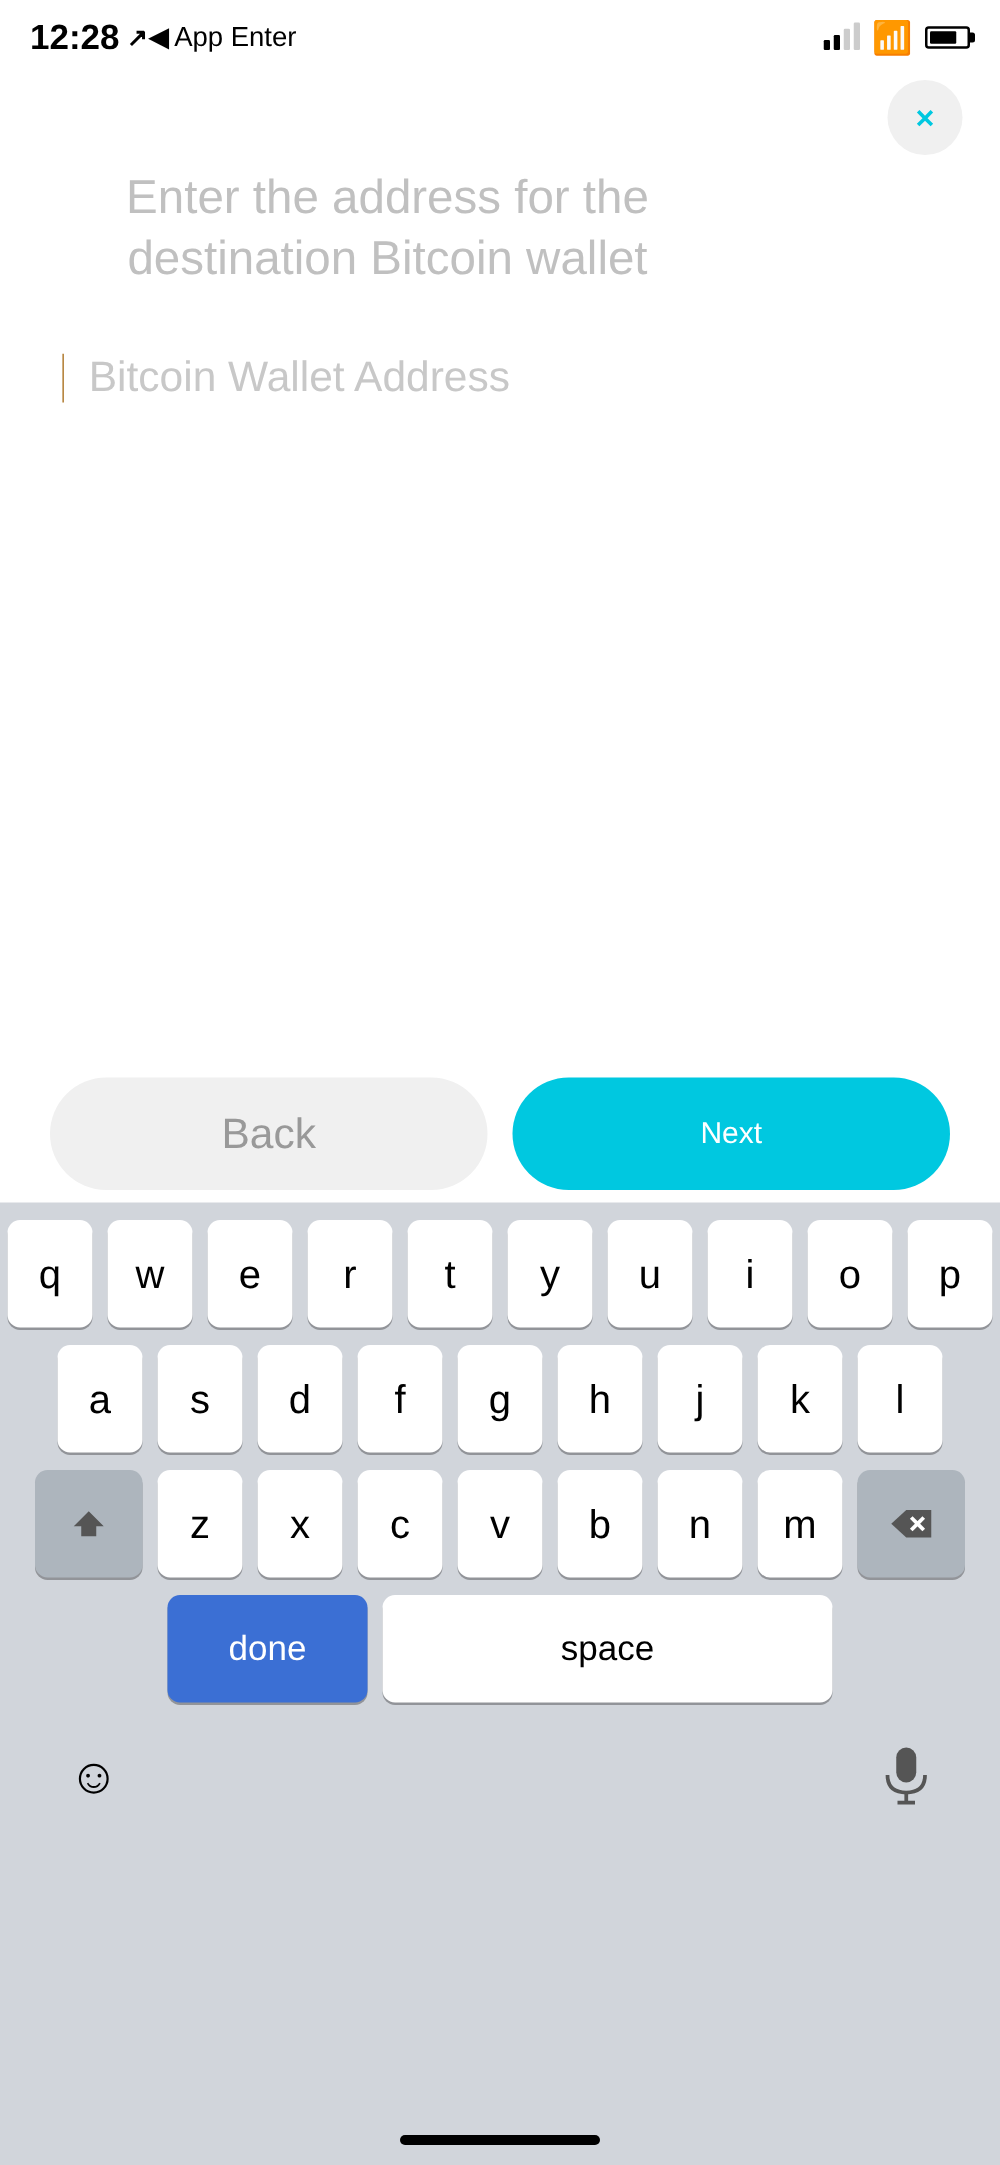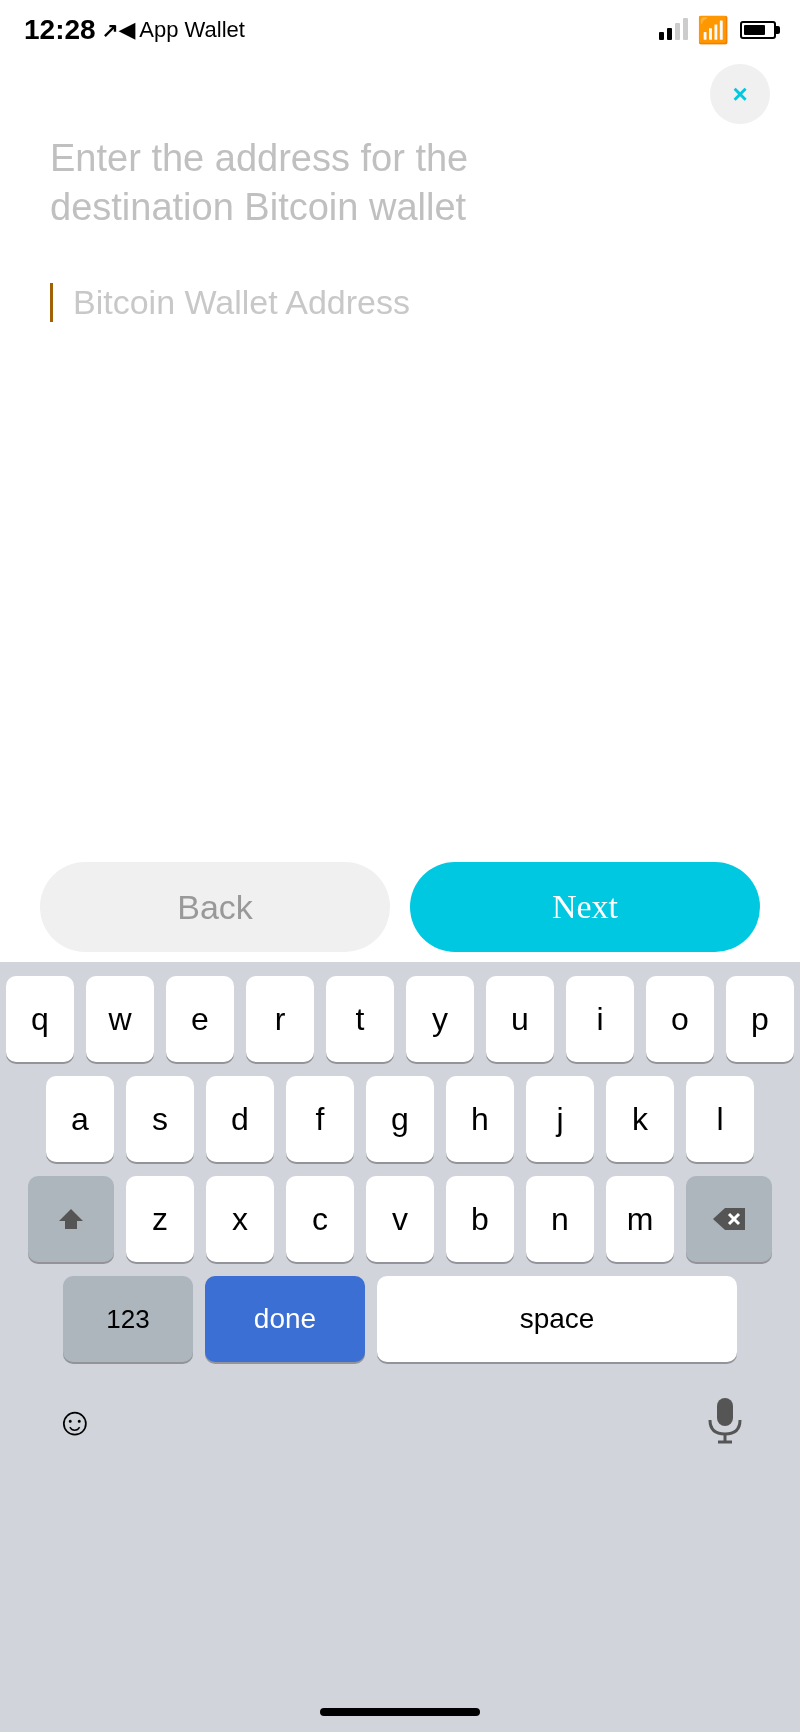--- a/index.html
+++ b/index.html
@@ -112,26 +112,27 @@
     }
 
     
     .title-text {
       margin-top: 60px;
       font-size: 38px;
       color: #c0c0c0;
       font-weight: 300;
       line-height: 1.3;
       max-width: 520px;
+      text-align: center;
     }
 
     
     .input-container {
       margin-top: 50px;
-      border-left: 3px solid #a16207;
+      border-left: 1px solid #a16207;
       padding-left: 20px;
     }
     .wallet-input {
       border: none;
       outline: none;
       font-size: 34px;
       color: #c0c0c0;
       font-weight: 300;
       width: 100%;
       background: transparent;
@@ -163,25 +164,24 @@
       color: #999;
       font-weight: 400;
       cursor: pointer;
     }
     .btn-next {
       flex: 1;
       height: 90px;
       border-radius: 50px;
       background: #00c8e0;
       border: none;
-      font-size: 34px;
+      font-size: 24px;
       color: #fff;
       font-weight: 500;
       cursor: pointer;
-      font-family: Liberation Serif, serif;
     }
 
     
     .keyboard {
       position: absolute;
       bottom: 0;
       left: 0;
       right: 0;
       height: 770px;
       background: #d1d5db;
@@ -273,21 +273,21 @@
 <body>
 
 <div class="status-bar">
   <div class="status-left">
     <div class="status-time">
       <span>12:28</span>
       <span style="font-size:20px;">↗</span>
     </div>
     <div class="app-store-back">
       <span>◀</span>
-      <span>App Wallet</span>
+      <span>App Enter</span>
     </div>
   </div>
   <div class="status-right">
     <div class="signal-bars">
       <div class="signal-bar" style="height:8px;"></div>
       <div class="signal-bar" style="height:12px;"></div>
       <div class="signal-bar" style="height:17px; background:#ccc;"></div>
       <div class="signal-bar" style="height:22px; background:#ccc;"></div>
     </div>
     <span style="font-size:26px;">📶</span>
@@ -358,21 +358,20 @@
     <button class="key key-special key-backspace">
       <svg width="36" height="26" viewBox="0 0 36 26">
         <path d="M14 2 L2 13 L14 24 L34 24 L34 2 Z" fill="#555" stroke="none"></path>
         <line x1="18" y1="8" x2="28" y2="18" stroke="#fff" stroke-width="3"></line>
         <line x1="28" y1="8" x2="18" y2="18" stroke="#fff" stroke-width="3"></line>
       </svg>
     </button>
   </div>
 
   <div class="keyboard-row">
-    <button class="key key-special key-numbers">123</button>
     <button class="key key-done">done</button>
     <button class="key key-space">space</button>
   </div>
 
   <div class="keyboard-bottom-row">
     <button class="emoji-btn">
       <span class="emoji-icon">☺</span>
     </button>
     <button class="mic-btn">
       <svg width="38" height="50" viewBox="0 0 38 50">

